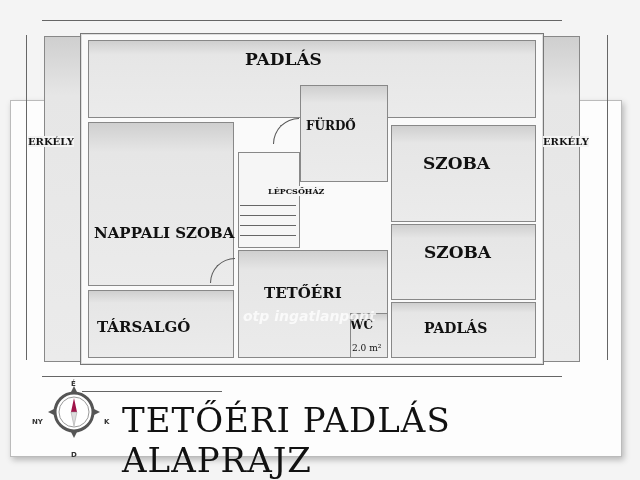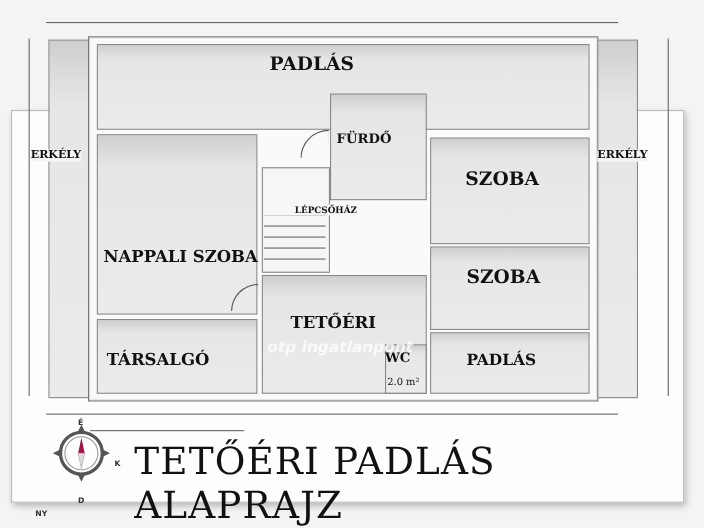--- a/index.html
+++ b/index.html
@@ -85,16 +85,16 @@
     <polygon points="0,26 8,22 8,30" fill="#555"></polygon>
     <polygon points="52,26 44,22 44,30" fill="#555"></polygon>
     <circle cx="26" cy="26" r="19" fill="#fff" stroke="#555" stroke-width="3"></circle>
     <circle cx="26" cy="26" r="15" fill="none" stroke="#999" stroke-width="1"></circle>
     <polygon points="26,12 29,26 23,26" fill="#a0144a"></polygon>
     <polygon points="26,40 29,26 23,26" fill="#ddd" stroke="#999" stroke-width="0.5"></polygon>
   </svg>
 </div>
 <div class="cmp-l" style="left:71px;top:380px;">É</div>
 <div class="cmp-l" style="left:71px;top:451px;">D</div>
-<div class="cmp-l" style="left:32px;top:418px;margin-top:45px;">NY</div>
+<div class="cmp-l" style="left:32px;top:418px;">NY</div>
 <div class="cmp-l" style="left:104px;top:418px;">K</div>
 
 <div class="title">TETŐÉRI PADLÁS ALAPRAJZ</div>
 
 </body></html>

